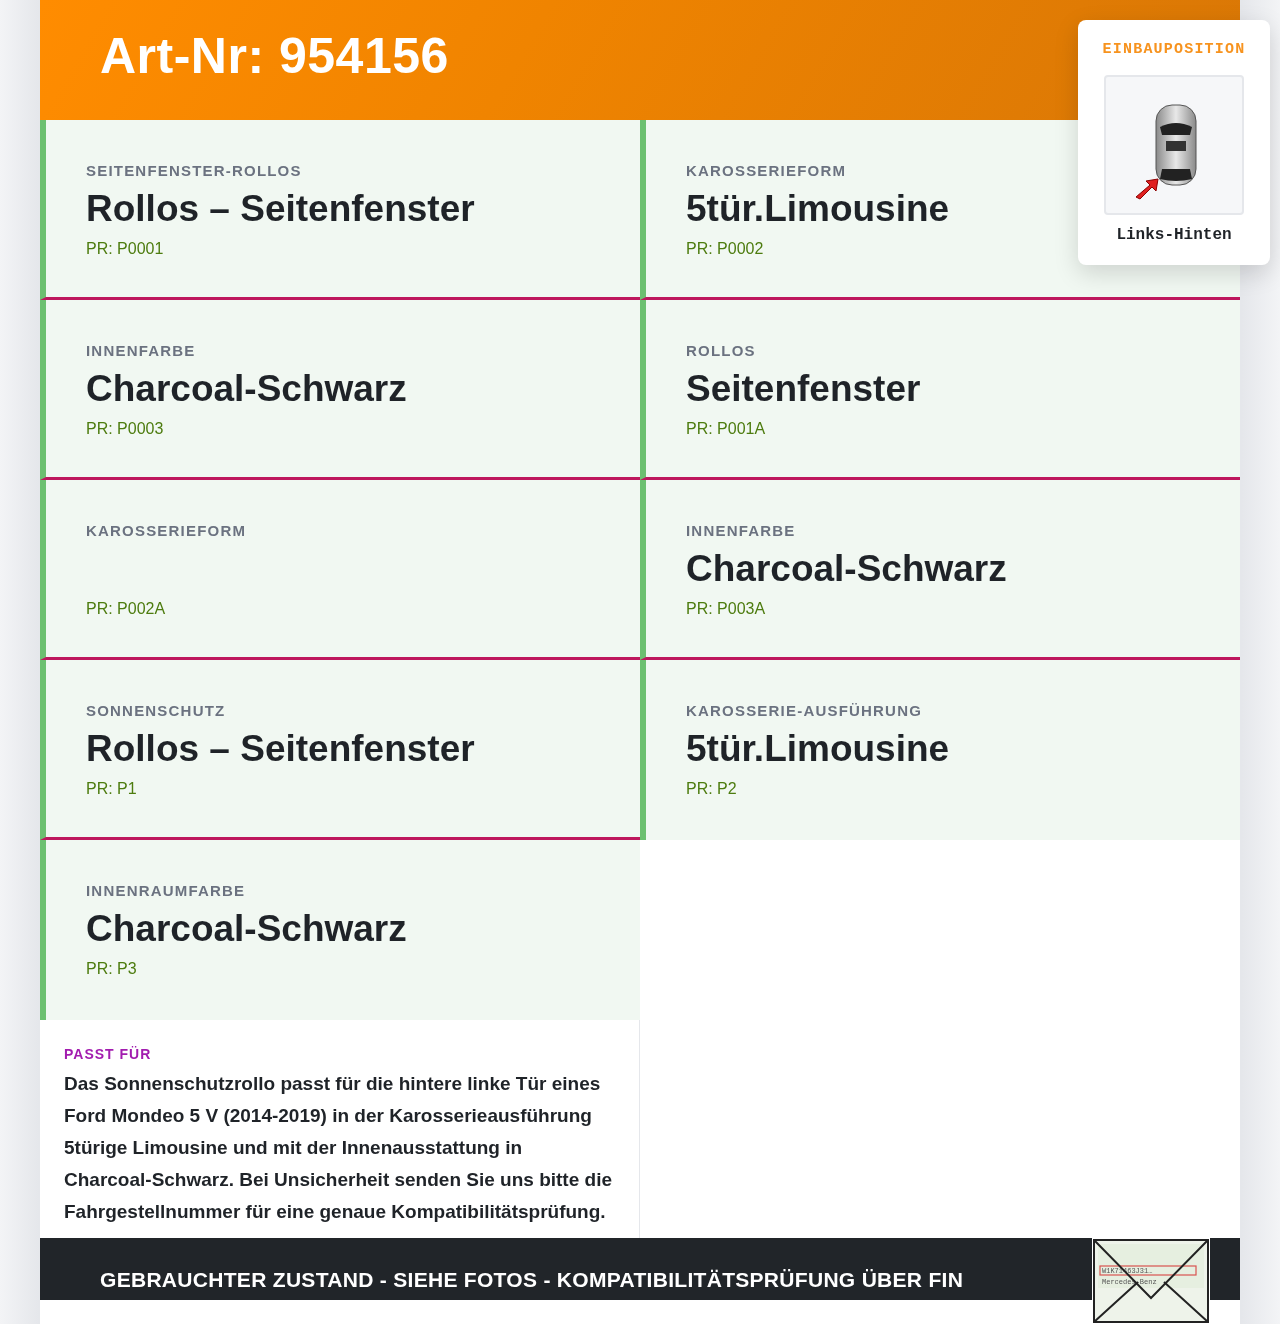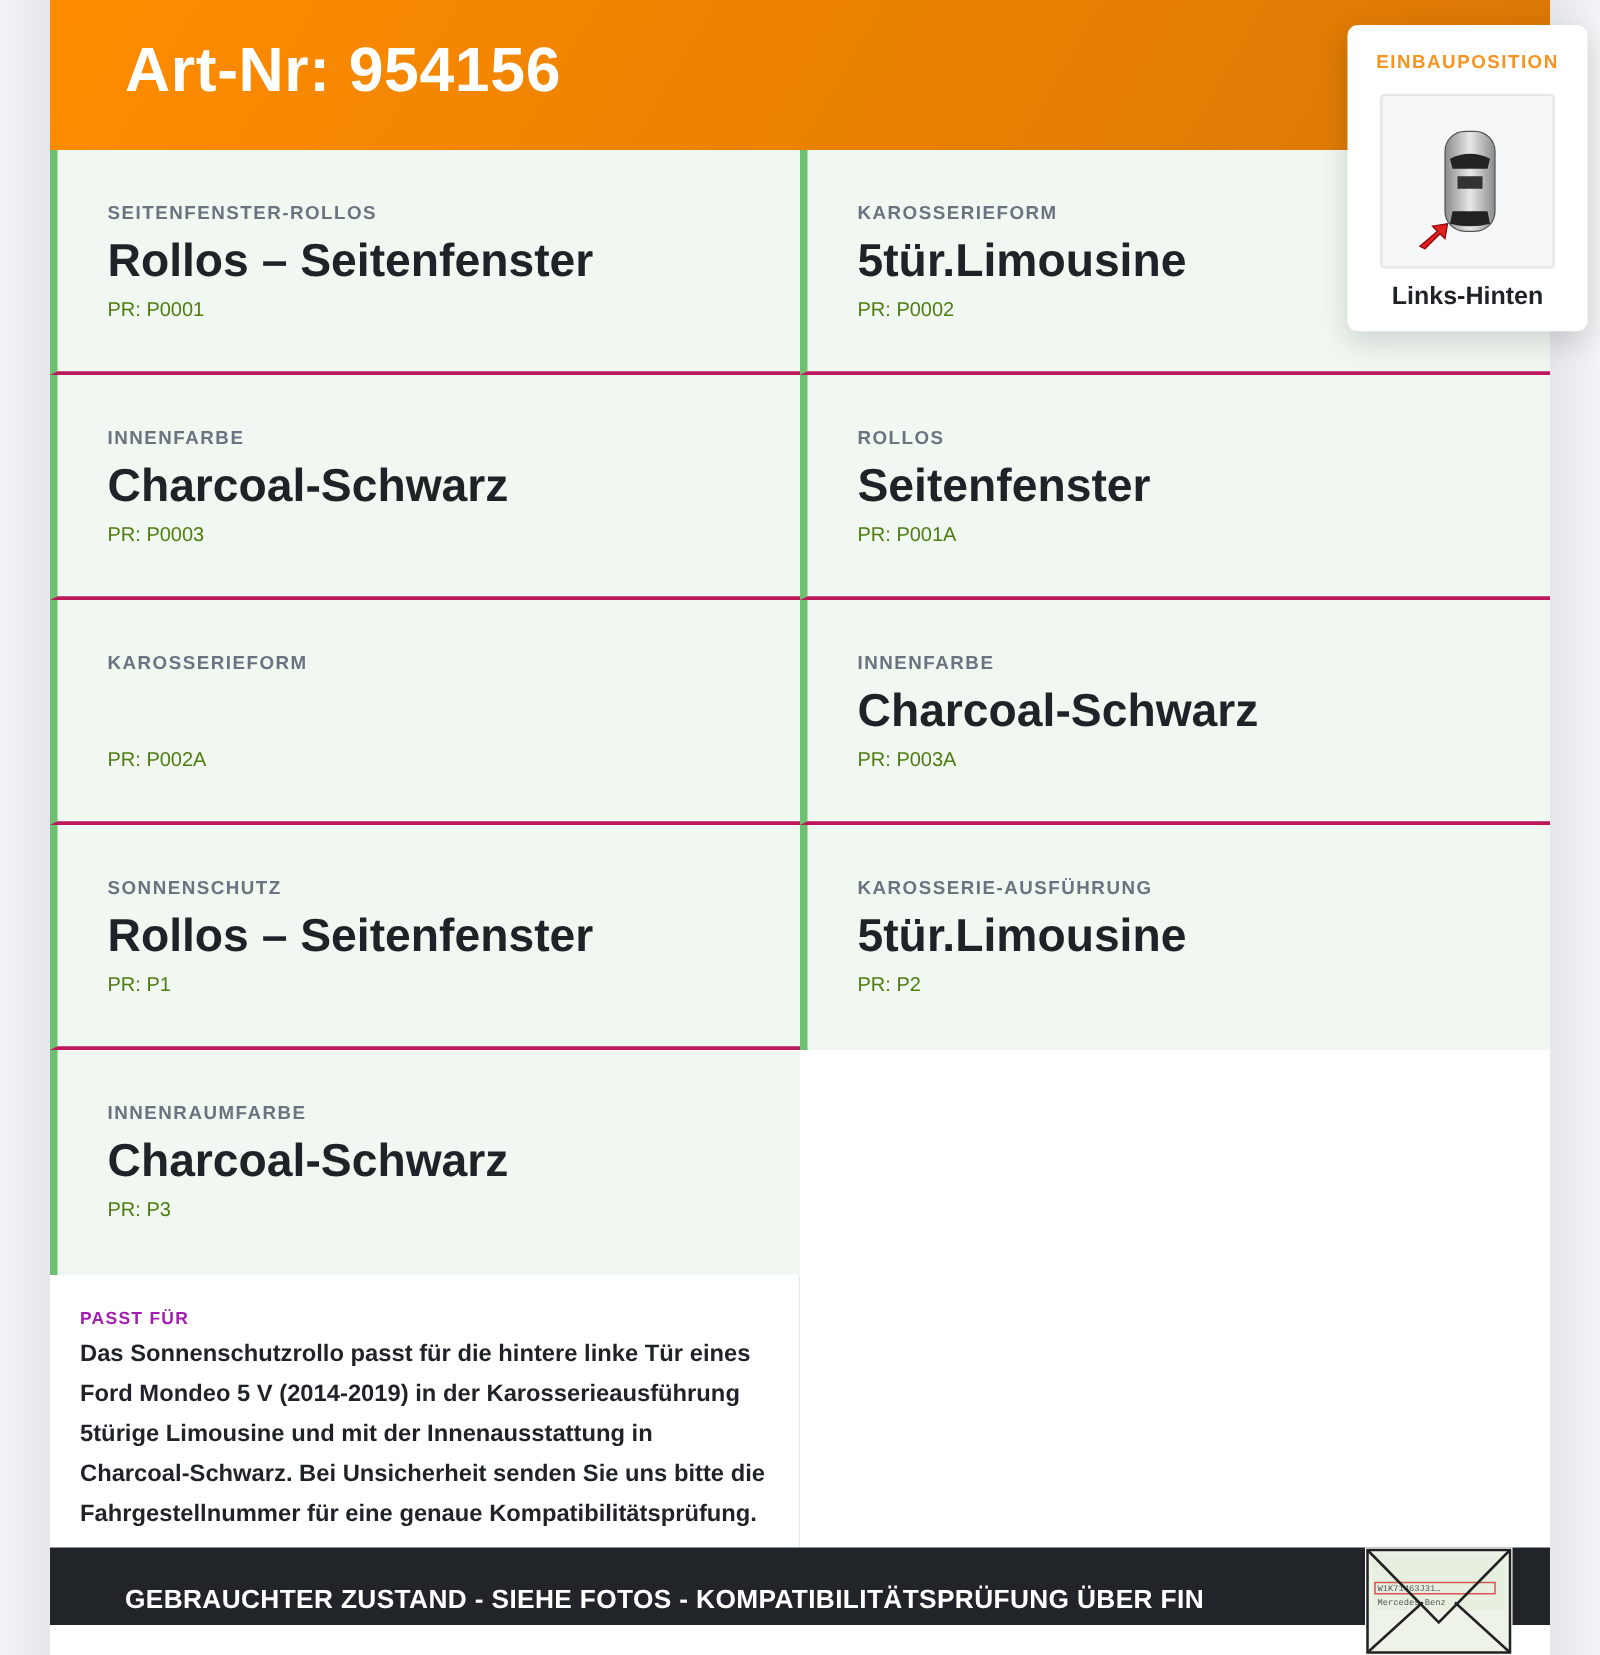--- a/index.html
+++ b/index.html
@@ -69,32 +69,33 @@
     color: #ffffff; font-size: 21px; font-weight: 700; letter-spacing: 0.3px;
   }
   .fin-thumb {
     position: absolute; left: 1052px; top: 0; width: 118px; height: 86px;
     background: #ffffff;
   }
   .badge {
     position: absolute; left: 1038px; top: 20px; width: 192px; height: 245px;
     background: #ffffff; border-radius: 8px;
     box-shadow: 0 8px 24px rgba(0,0,0,0.15);
+    font-family: Liberation Mono, monospace;
   }
   .badge-title {
     position: absolute; top: 21px; left: 0; width: 100%; text-align: center;
     color: #f7931e; font-size: 15px; font-weight: 700; letter-spacing: 1.2px;
   }
   .badge-img {
     position: absolute; left: 26px; top: 55px; width: 140px; height: 140px;
     background: #f6f7f9; border: 2px solid #e5e7eb; border-radius: 4px;
   }
   .badge-caption {
     position: absolute; top: 206px; left: 0; width: 100%; text-align: center;
-    color: #1f2328; font-size: 20px; font-weight: 700;
+    color: #1f2328; font-size: 16px; font-weight: 700;
   }
 </style>
 </head>
 <body>
 
 <div class="page">
 
   <div class="header">
     <div class="header-title">Art-Nr: 954156</div>
   </div>

